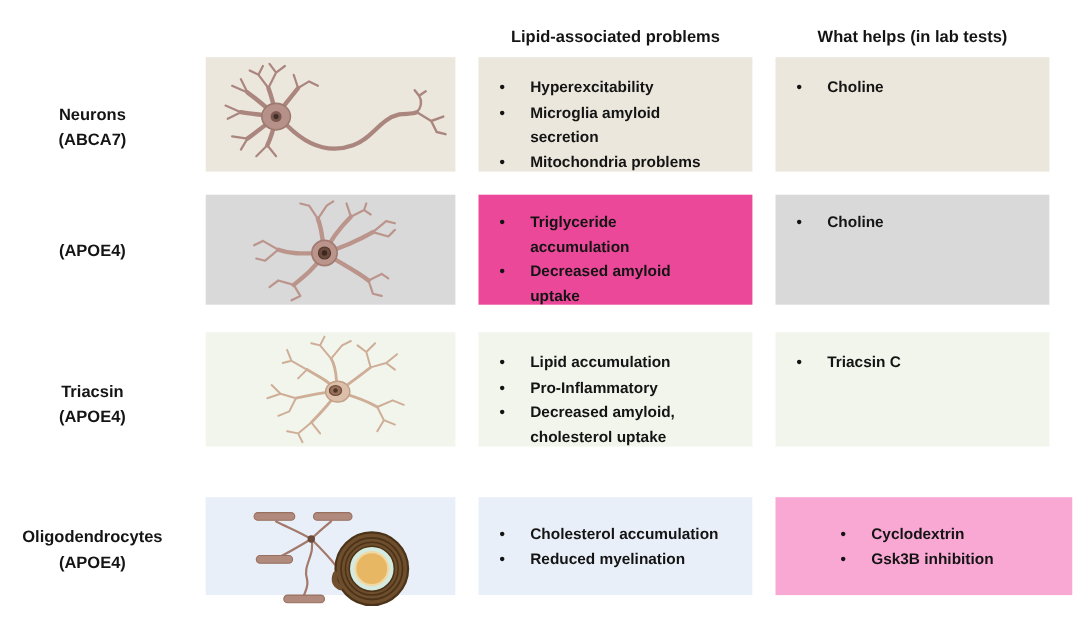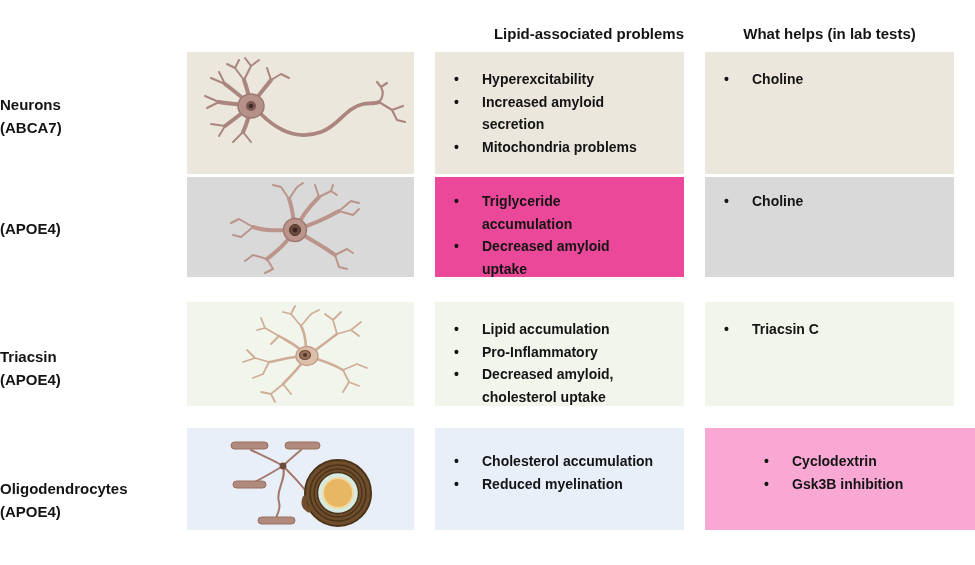--- a/index.html
+++ b/index.html
@@ -1,34 +1,34 @@
 <!DOCTYPE html>
 <html><head>
 <meta charset="utf-8">
 <style>
   html,body{margin:0;padding:0;background:#ffffff;}
   .canvas{
     position:relative;width:975px;height:565px;background:#ffffff;overflow:hidden;
     font-family:"Liberation Sans",sans-serif;font-weight:700;color:#141414;
   }
   .hdr{position:absolute;top:24px;height:20px;text-align:center;font-size:15px;line-height:20px;}
-  #hdr-problems{left:435px;width:249px;text-align:right;}
+  #hdr-problems{left:435px;width:249px;}
   #hdr-helps{left:705px;width:249px;}
 
-  .row-label{position:absolute;left:0;width:168px;text-align:left;font-size:15px;line-height:23px;}
+  .row-label{position:absolute;left:0;width:168px;text-align:center;font-size:15px;line-height:23px;}
   .lr1{top:93px}.lr2{top:217px}.lr3{top:345px}.lr4{top:477px}
 
   .imgbox{position:absolute;left:187px;width:227px;}
   .listbox{position:absolute;width:249px;font-size:14px;line-height:22.5px;}
   .problems{left:435px}.helps{left:705px}
 
-  .r1{top:52px;height:122px}
+  .r1{top:52px;height:104px}
   .r2{top:177px;height:100px}
   .r3{top:302px;height:104px}
-  .r4{top:428px;height:102px}
+  .r4{top:452px;height:89px}
 
   .listbox ul{margin:0;list-style:none;padding:16px 6px 0 17px;}
   .r2.listbox ul{padding-top:13px}
   .r3.listbox ul{padding-top:16px}
   .r4.listbox ul{padding-top:22px}
   .listbox li{position:relative;padding-left:30px;white-space:pre-line;}
   .listbox li::before{content:"\2022";position:absolute;left:2px;}
 
   svg{display:block;}
 </style>
@@ -71,21 +71,21 @@
         </g>
       </g>
       <ellipse cx="64" cy="54" rx="13" ry="12" fill="#b5918a" stroke="#9d7970" stroke-width="1.5"></ellipse>
       <circle cx="64" cy="54" r="5" fill="#7a5850"></circle>
       <circle cx="64" cy="54" r="2.3" fill="#3f2e28"></circle>
     </svg>
   </div>
   <div class="listbox problems r1" style="background-color: rgb(235, 231, 221);">
     <ul>
       <li>Hyperexcitability</li>
-      <li>Increased amyloid
+      <li>Microglia amyloid
 secretion</li>
       <li>Mitochondria problems</li>
     </ul>
   </div>
   <div class="listbox helps r1" style="background-color: rgb(235, 231, 221);">
     <ul>
       <li>Choline</li>
     </ul>
   </div>
 

